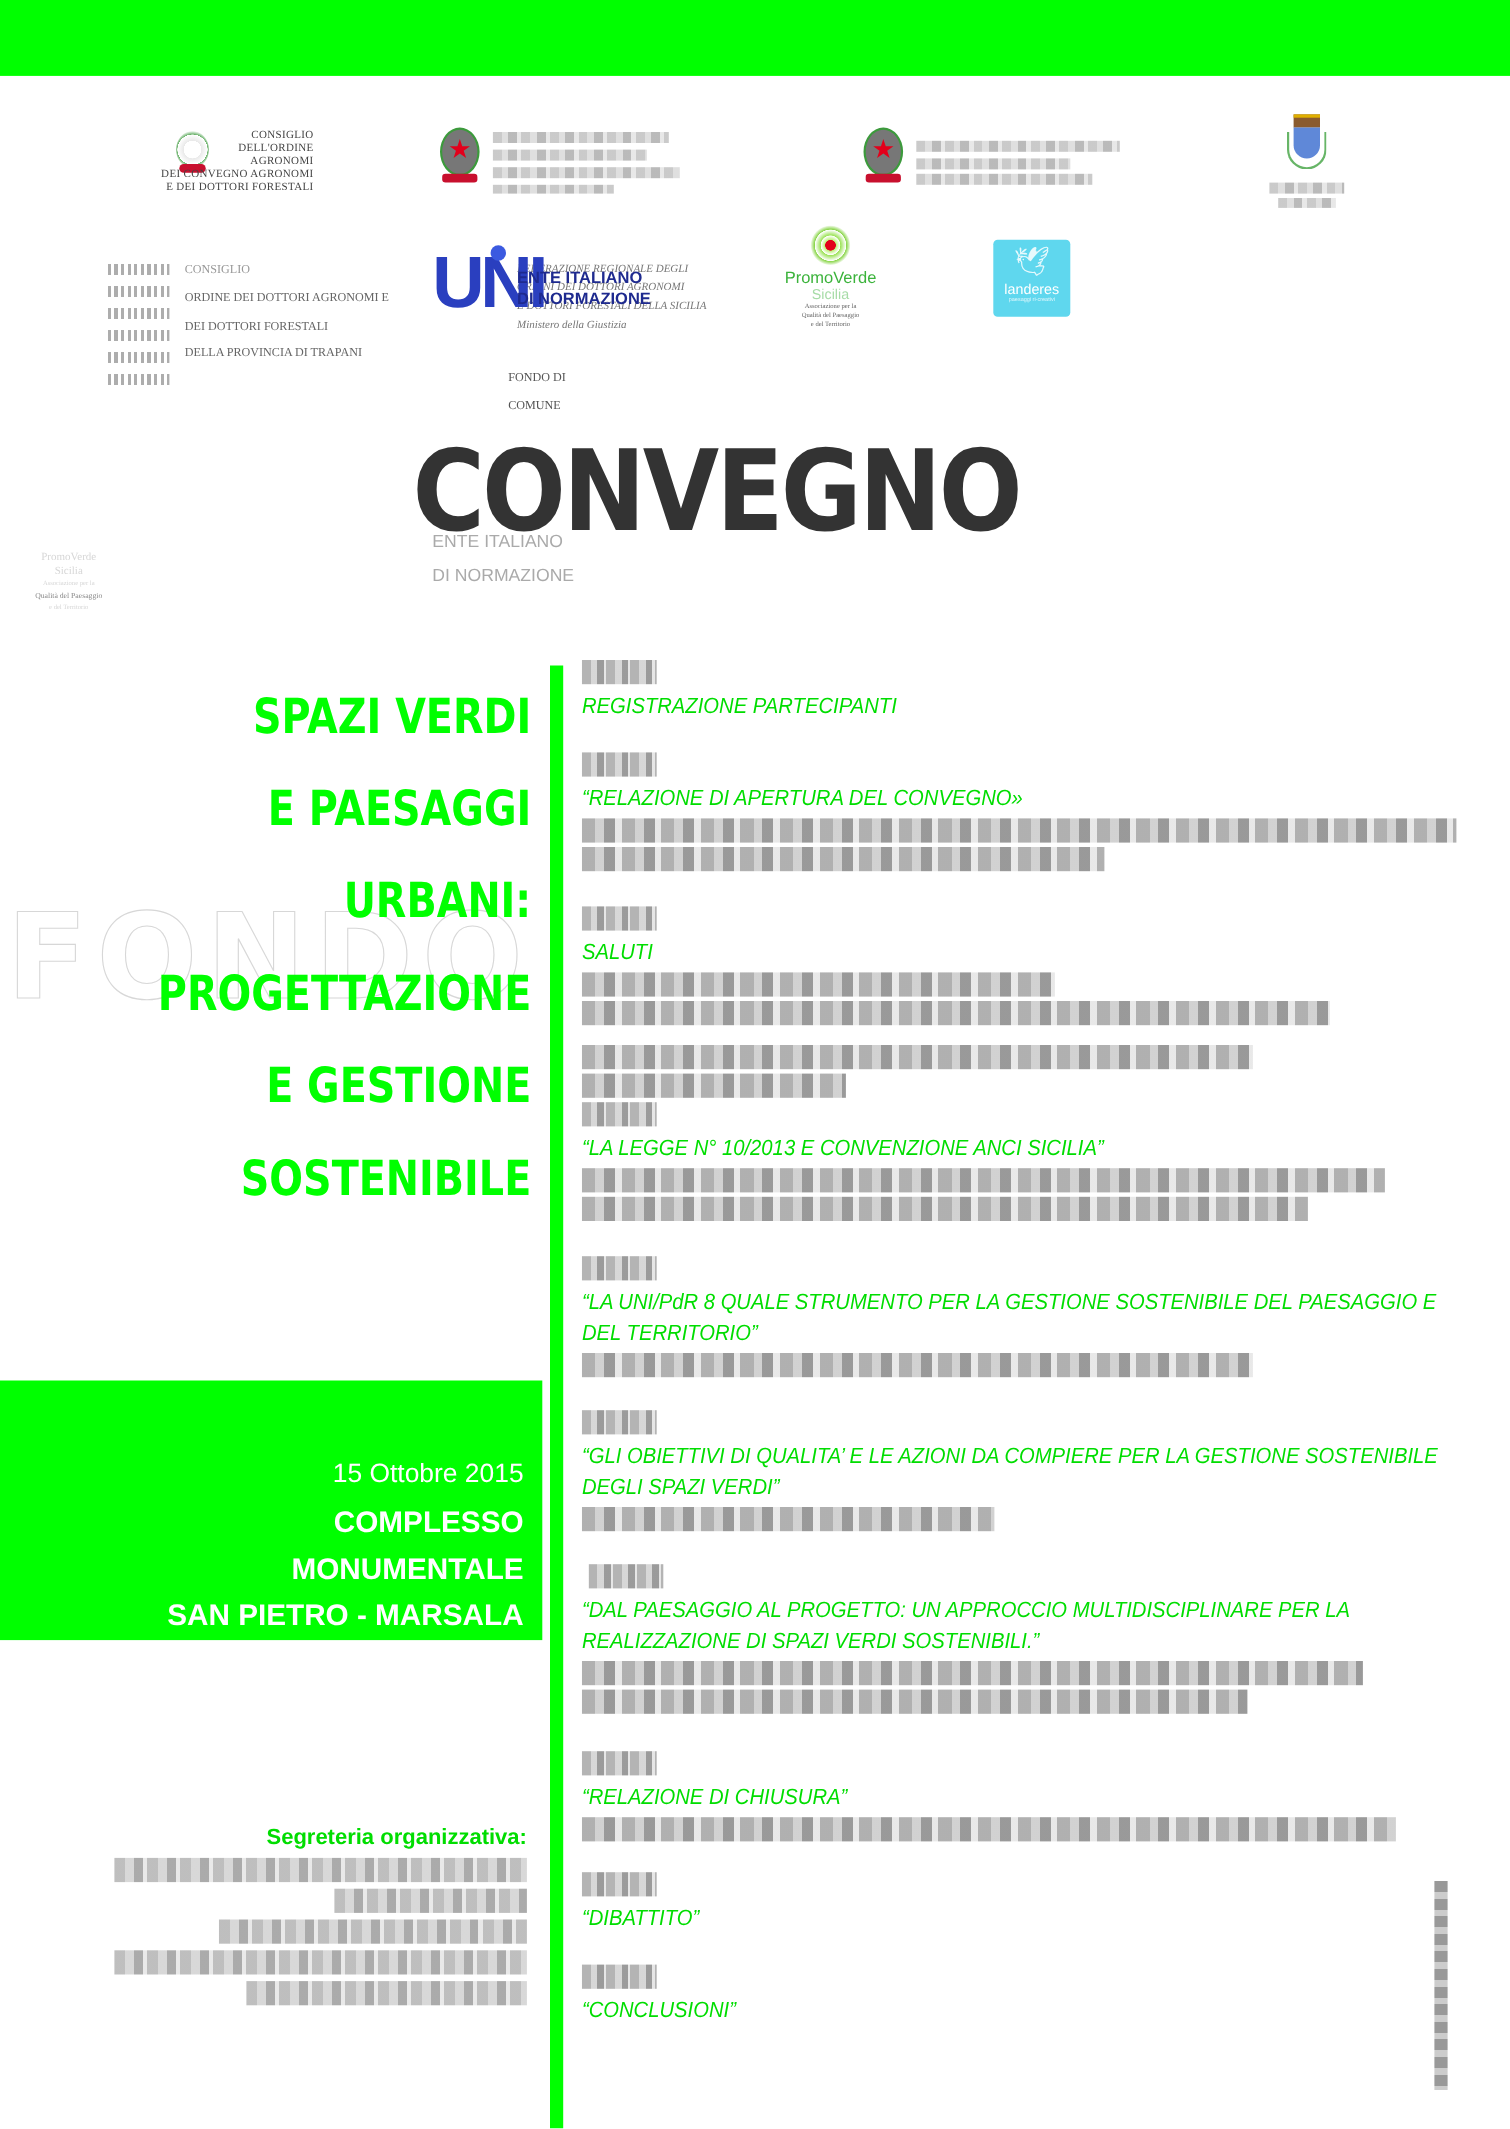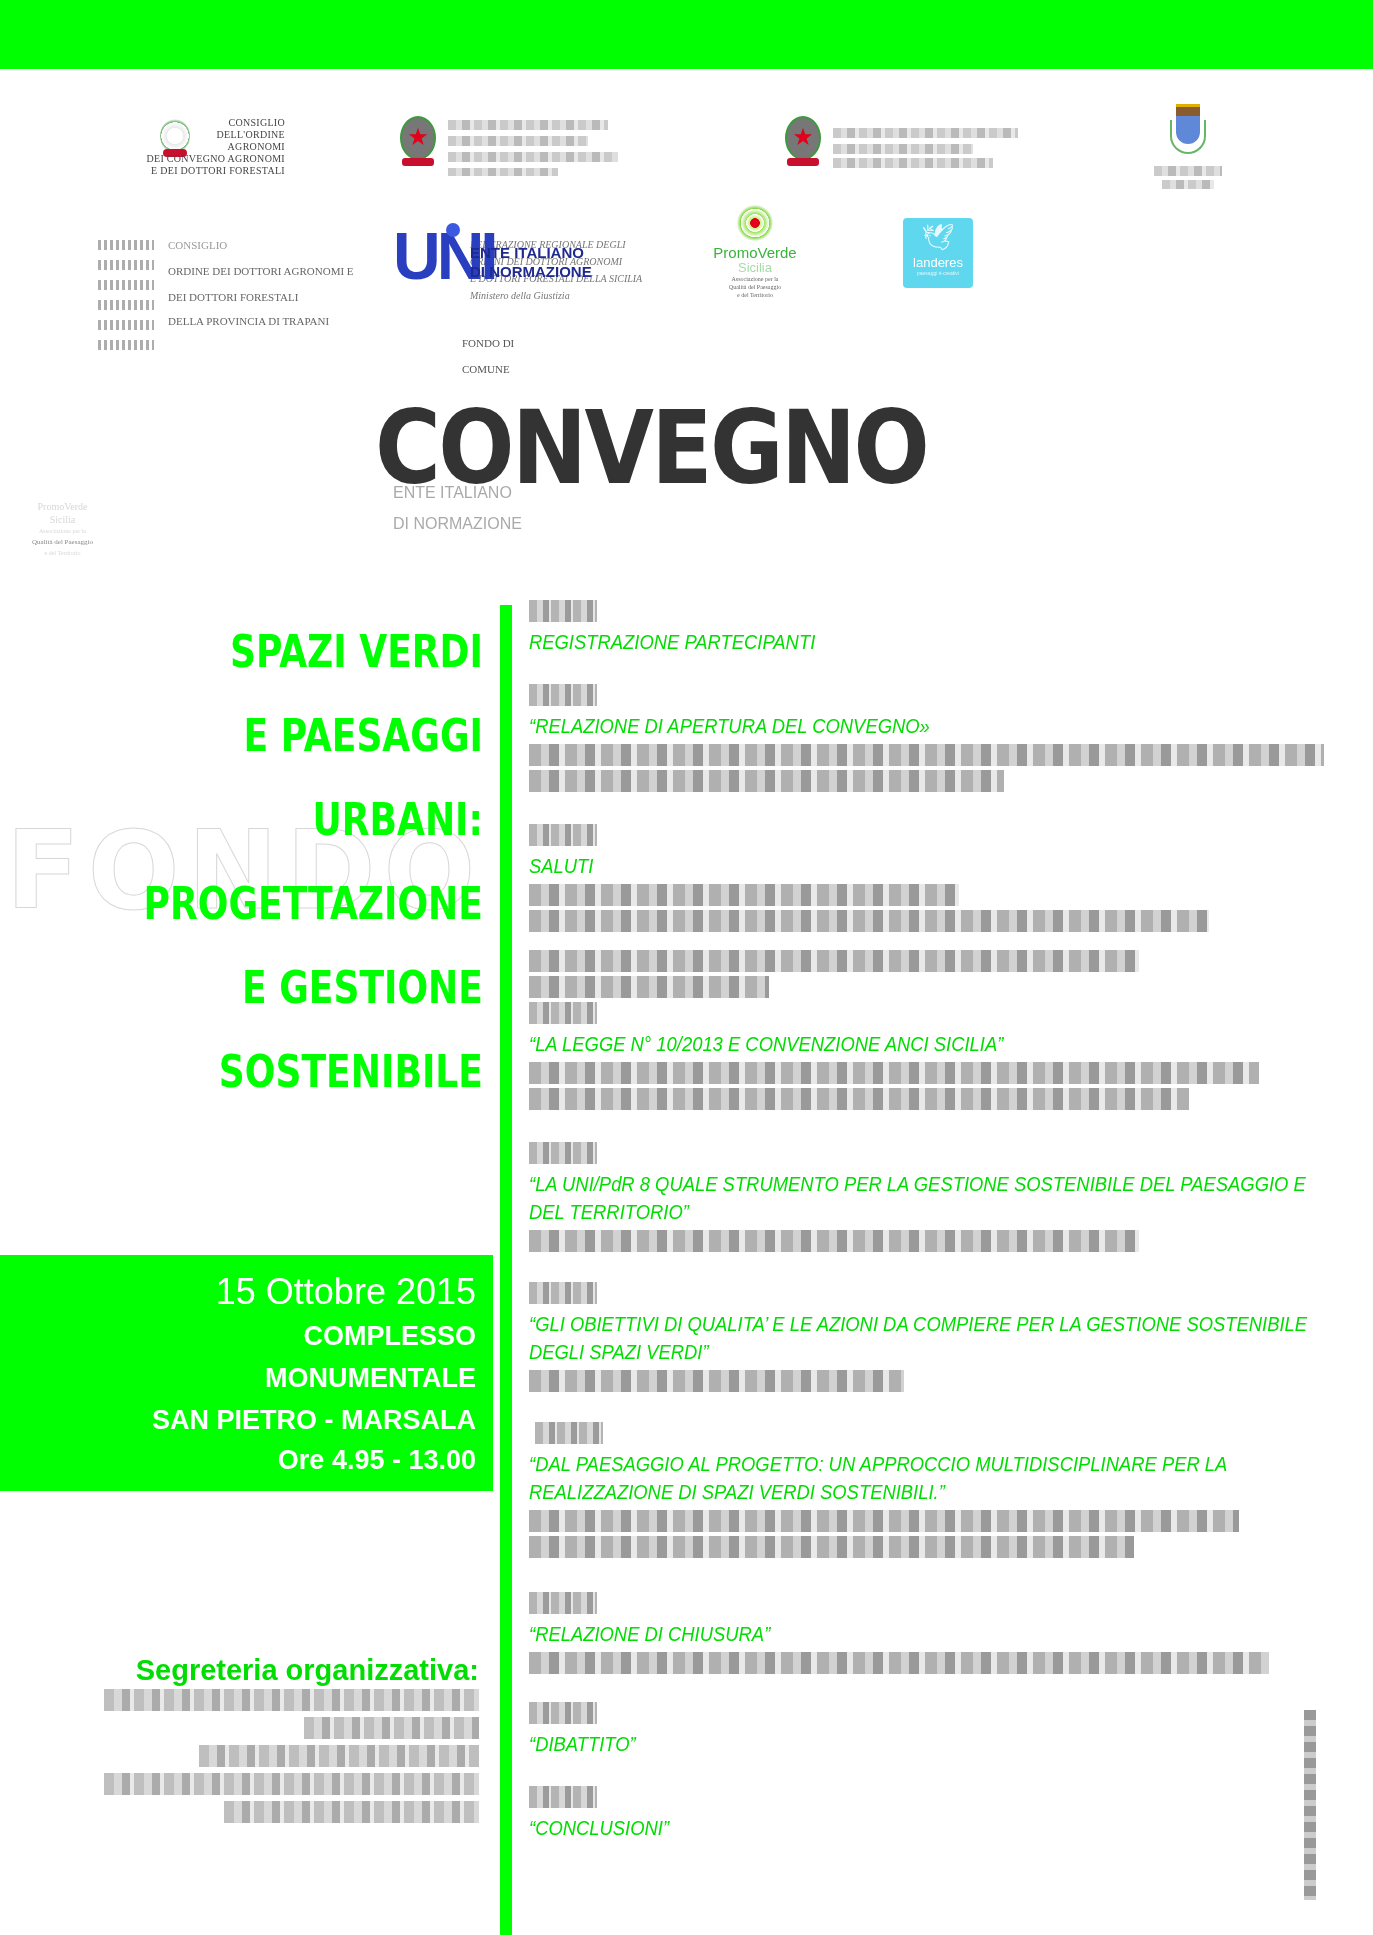--- a/index.html
+++ b/index.html
@@ -45,25 +45,25 @@
   .orn { position:absolute; left:0; width:56px; height:10px; background:repeating-linear-gradient(90deg,#8a8a8a 0 3px,#fff 3px 6px); opacity:0.7; }
 
   
   .convegno { left:375px; top:398px; font-family:"DejaVu Sans", sans-serif; font-weight:bold; font-size:102px; line-height:100px; color:#333; letter-spacing:-3px; transform:scaleX(0.88); transform-origin:left top; }
   .uni-ghost { left:393px; top:482px; font-size:16px; line-height:21px; color:#aaa; }
 
   
   .left-title { right:890px; top:610px; text-align:right; font-family:"DejaVu Sans", sans-serif; font-weight:bold; color:#00ff00; font-size:44px; line-height:84px; letter-spacing:0px; transform:scaleX(0.82); transform-origin:right top; white-space:nowrap; }
   .fondo-ghost { left:6px; top:808px; font-family:"DejaVu Sans", sans-serif; font-size:108px; font-weight:bold; color:transparent; -webkit-text-stroke:1px #c7c7c7; letter-spacing:8px; opacity:0.7; }
   .date-box { left:0; top:1255px; width:493px; height:236px; background:#00ff00; color:#fff; text-align:right; box-sizing:border-box; padding-right:17px; }
-  .date-main { font-size:36px; line-height:46px; padding-top:14px; }
+  .date-main { font-size:24px; line-height:46px; padding-top:14px;margin-top:48px; }
   .date-line { font-size:27px; font-weight:bold; line-height:42px; }
   .date-hours { font-size:27px; font-weight:bold; line-height:38px; }
   .segreteria { right:894px; top:1657px; text-align:right; }
-  .seg-label { color:#00dd00; font-weight:bold; font-size:29px; line-height:26px; }
+  .seg-label { color:#00dd00; font-weight:bold; font-size:20px; line-height:26px; }
   .seg-blur { display:block; height:22px; margin-top:6px; margin-left:auto; background:repeating-linear-gradient(90deg,#b3b3b3 0 10px,#d1d1d1 10px 18px,#9c9c9c 18px 26px,#e5e5e5 26px 30px); opacity:0.85; }
 
   
   .vline { left:500px; top:605px; width:12px; height:1330px; background:#00ff00; }
   .right-bar { left:1304px; top:1710px; width:12px; height:190px; background:repeating-linear-gradient(180deg,#999 0 10px,#ccc 10px 16px); }
 
   
   .agenda { left:529px; top:600px; width:800px; }
   .item { margin-bottom:0; }
   .time { width:68px; height:22px; background:repeating-linear-gradient(90deg,#9b9b9b 0 8px,#cacaca 8px 14px,#7a7a7a 14px 20px,#dedede 20px 22px); opacity:0.75; margin-bottom:6px; }

